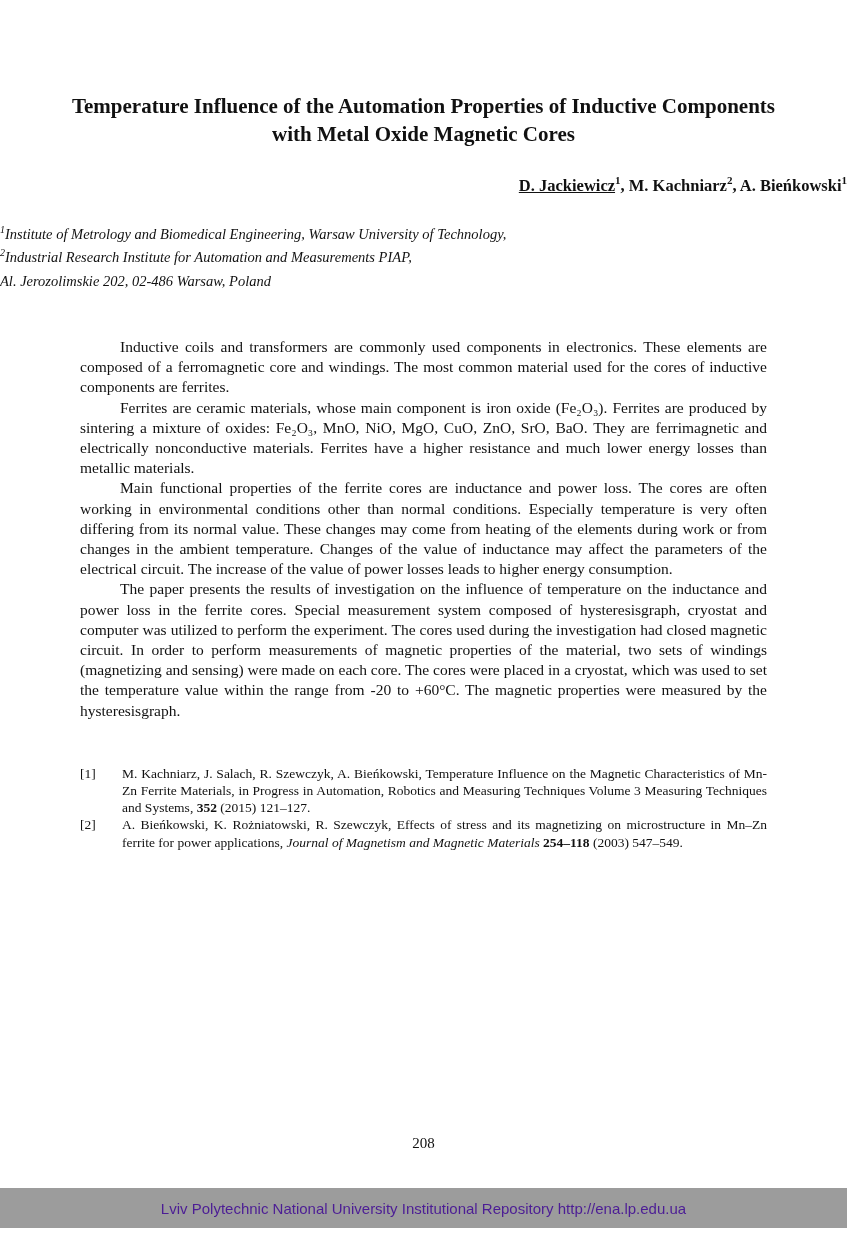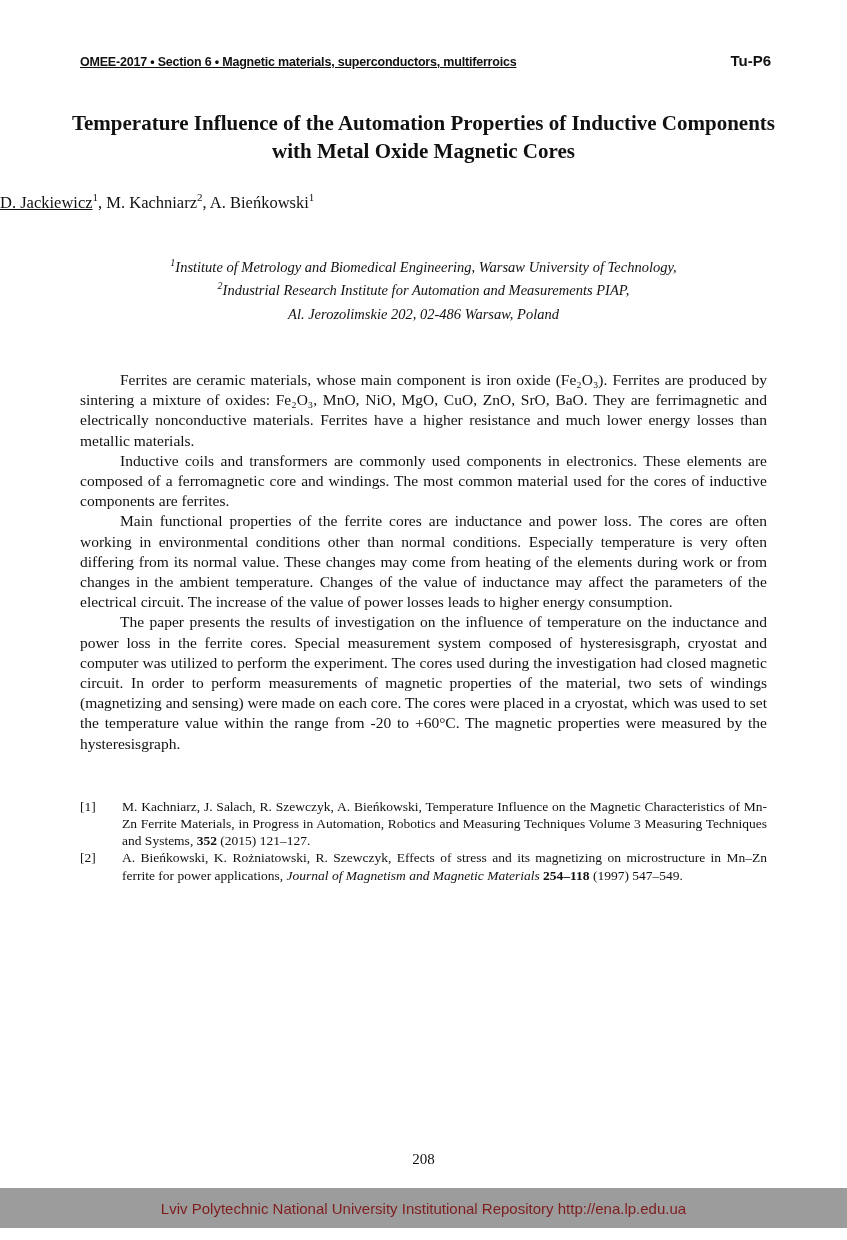--- a/index.html
+++ b/index.html
@@ -30,28 +30,29 @@
   .header-right { font-size: 15px; }
   .title {
     margin: 40px 68px 0;
     text-align: center;
     font-size: 21px;
     font-weight: bold;
     line-height: 28px;
   }
   .authors {
     margin-top: 26px;
-    text-align: left;
+    text-align: right;
     font-size: 16.5px;
+    font-weight: bold;
   }
   .authors sup { font-size: 11px; }
   .underlined { text-decoration: underline; }
   .affiliations {
-    margin-top: 40px;
-    text-align: center;
+    margin-top: 24px;
+    text-align: left;
     font-style: italic;
     font-size: 14.5px;
     line-height: 19px;
   }
   .affiliations sup { font-size: 10px; }
   .abstract {
     margin: 46px 80px 0;
     font-size: 15.5px;
     line-height: 20.2px;
     text-align: justify;
@@ -61,73 +62,69 @@
     margin: 44px 80px 0;
     font-size: 13.5px;
     line-height: 17.2px;
   }
   .ref { display: flex; }
   .ref-label { width: 42px; flex: none; }
   .ref-text { flex: 1; text-align: justify; }
   .page-number {
     position: absolute;
     left: 0; right: 0;
-    bottom: 72px;
+    bottom: 88px;
     text-align: center;
     font-size: 15px;
   }
   .footer-bar {
     position: absolute;
     left: 0; right: 0;
     bottom: 12px;
     height: 40px;
     background: #9c9c9c;
     display: flex;
     align-items: center;
     justify-content: center;
     font-family: "Liberation Sans", sans-serif;
     font-size: 15px;
-    color: #7f1d1d;
+    color: #4c1d95;
   }
 </style>
 </head>
 <body>
 
 <div class="page">
 
-  <header class="header">
-    <span class="header-left">OMEE-2017 • Section 6 • Magnetic materials, superconductors, multiferroics</span>
-    <span class="header-right">Tu-P6</span>
-  </header>
 
   <h1 class="title">Temperature Influence of the Automation Properties of Inductive Components with Metal Oxide Magnetic Cores</h1>
 
   <div class="authors"><span class="underlined">D. Jackiewicz</span><sup>1</sup><span>, </span><span>M. Kachniarz</span><sup>2</sup><span>, </span><span>A. Bieńkowski</span><sup>1</sup></div>
 
   <div class="affiliations">
     <div><sup>1</sup><span>Institute of Metrology and Biomedical Engineering, Warsaw University of Technology,</span></div>
     <div><sup>2</sup><span>Industrial Research Institute for Automation and Measurements PIAP,</span></div>
     <div><sup></sup><span>Al. Jerozolimskie 202, 02-486 Warsaw, Poland</span></div>
   </div>
 
   <main class="abstract">
+    <p>Inductive coils and transformers are commonly used components in electronics. These elements are composed of a ferromagnetic core and windings. The most common material used for the cores of inductive components are ferrites.</p>
     <p>Ferrites are ceramic materials, whose main component is iron oxide (Fe₂O₃). Ferrites are produced by sintering a mixture of oxides: Fe₂O₃, MnO, NiO, MgO, CuO, ZnO, SrO, BaO. They are ferrimagnetic and electrically nonconductive materials. Ferrites have a higher resistance and much lower energy losses than metallic materials.</p>
-    <p>Inductive coils and transformers are commonly used components in electronics. These elements are composed of a ferromagnetic core and windings. The most common material used for the cores of inductive components are ferrites.</p>
     <p>Main functional properties of the ferrite cores are inductance and power loss. The cores are often working in environmental conditions other than normal conditions. Especially temperature is very often differing from its normal value. These changes may come from heating of the elements during work or from changes in the ambient temperature. Changes of the value of inductance may affect the parameters of the electrical circuit. The increase of the value of power losses leads to higher energy consumption.</p>
     <p>The paper presents the results of investigation on the influence of temperature on the inductance and power loss in the ferrite cores. Special measurement system composed of hysteresisgraph, cryostat and computer was utilized to perform the experiment. The cores used during the investigation had closed magnetic circuit. In order to perform measurements of magnetic properties of the material, two sets of windings (magnetizing and sensing) were made on each core. The cores were placed in a cryostat, which was used to set the temperature value within the range from -20 to +60°C. The magnetic properties were measured by the hysteresisgraph.</p>
   </main>
 
   <section class="references">
     <div class="ref">
       <span class="ref-label">[1]</span>
       <span class="ref-text"><span>M. Kachniarz, J. Salach, R. Szewczyk, A. Bieńkowski, Temperature Influence on the Magnetic Characteristics of Mn-Zn Ferrite Materials, in Progress in Automation, Robotics and Measuring Techniques Volume 3 Measuring Techniques and Systems, </span><b>352</b><span> (2015) 121–127.</span></span>
     </div>
     <div class="ref">
       <span class="ref-label">[2]</span>
-      <span class="ref-text"><span>A. Bieńkowski, K. Rożniatowski, R. Szewczyk, Effects of stress and its magnetizing on microstructure in Mn–Zn ferrite for power applications, </span><i>Journal of Magnetism and Magnetic Materials </i><b>254–118</b><span> (1997) 547–549.</span></span>
+      <span class="ref-text"><span>A. Bieńkowski, K. Rożniatowski, R. Szewczyk, Effects of stress and its magnetizing on microstructure in Mn–Zn ferrite for power applications, </span><i>Journal of Magnetism and Magnetic Materials </i><b>254–118</b><span> (2003) 547–549.</span></span>
     </div>
   </section>
 
   <div class="page-number">208</div>
 
   <footer class="footer-bar">
     <span>Lviv Polytechnic National University Institutional Repository http://ena.lp.edu.ua</span>
   </footer>
 
 </div>

